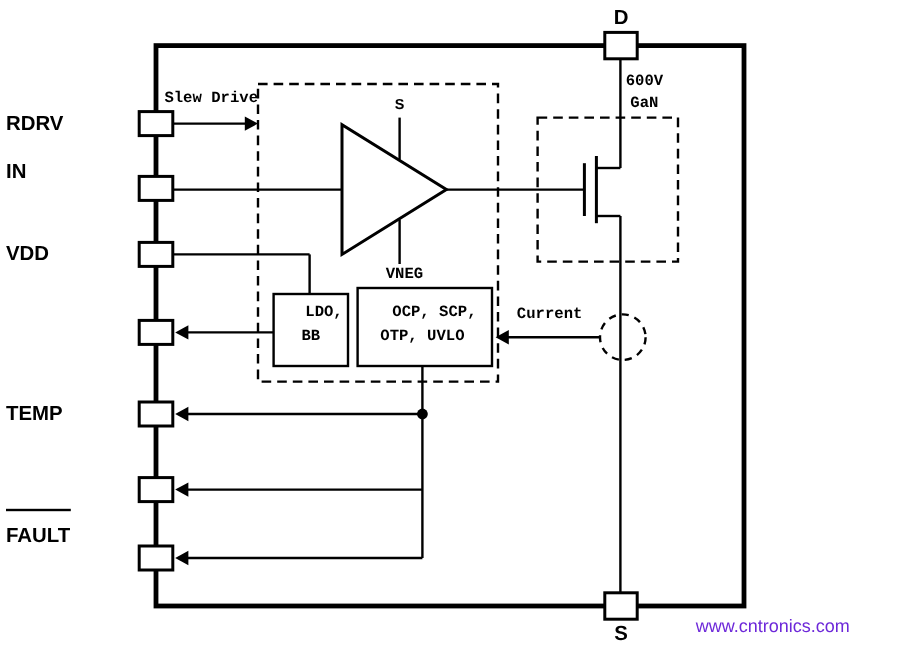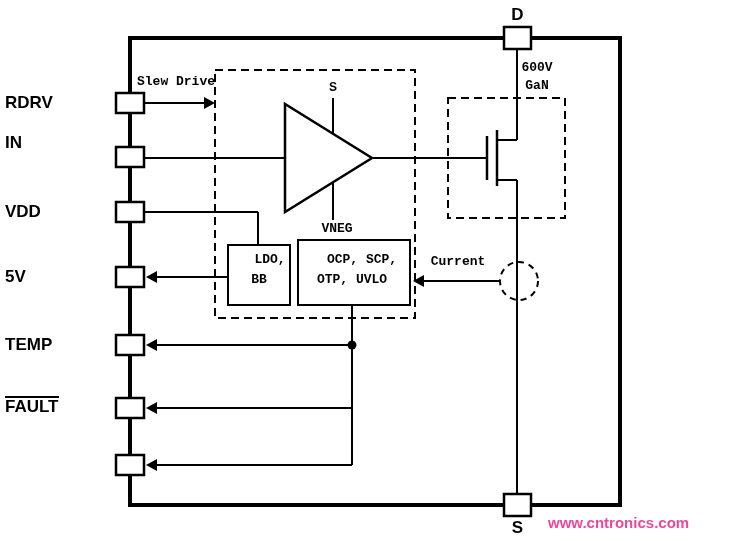--- a/index.html
+++ b/index.html
@@ -18,33 +18,34 @@
     white-space:nowrap;
   }
   .pin-label{
     left:5px;width:106px;
     text-align:left;
     font-size:17px;
   }
   .ov{
     display:inline-block;
     border-top:2.5px solid #000;
-    padding-top:0px;
+    padding-top:12px;
     line-height:1.05;
+    margin-top:28px;
   }
   .center{text-align:center;}
   .small{font-size:13px;font-family:Liberation Mono, monospace;}
   .tiny{font-size:12px;}
   .watermark{
     position:absolute;
     left:548px;top:514px;width:192px;
-    text-align:left;
+    text-align:center;
     font-size:15px;
-    font-weight:bold;
-    color:#ec4899;
+    font-weight:normal;
+    color:#6d28d9;
     font-family:"Liberation Sans", sans-serif;
   }
 </style>
 </head>
 <body>
 
 <div id="stage">
 
   <svg id="schematic-svg" width="748" height="541" viewBox="0 0 748 541">
 
@@ -106,21 +107,20 @@
     <rect x="116" y="202" width="28" height="20" fill="#fff" stroke="#000" stroke-width="2.5"></rect>
     <rect x="116" y="267" width="28" height="20" fill="#fff" stroke="#000" stroke-width="2.5"></rect>
     <rect x="116" y="335" width="28" height="20" fill="#fff" stroke="#000" stroke-width="2.5"></rect>
     <rect x="116" y="398" width="28" height="20" fill="#fff" stroke="#000" stroke-width="2.5"></rect>
     <rect x="116" y="455" width="28" height="20" fill="#fff" stroke="#000" stroke-width="2.5"></rect>
   </svg>
 
   <div class="lbl pin-label" style="top:93px">RDRV</div>
   <div class="lbl pin-label" style="top:133px">IN</div>
   <div class="lbl pin-label" style="top:202px">VDD</div>
-  <div class="lbl pin-label" style="top:267px">5V</div>
   <div class="lbl pin-label" style="top:335px">TEMP</div>
   <div class="lbl pin-label" style="top:396px"><span class="ov">FAULT</span></div>
 
 
   <div class="lbl small" style="left:137px;top:74px">Slew Drive</div>
 
   <div class="lbl center tiny" style="left:323px;top:80px;width:20px">S</div>
 
   <div class="lbl center small" style="left:305px;top:221px;width:64px">VNEG</div>
 

